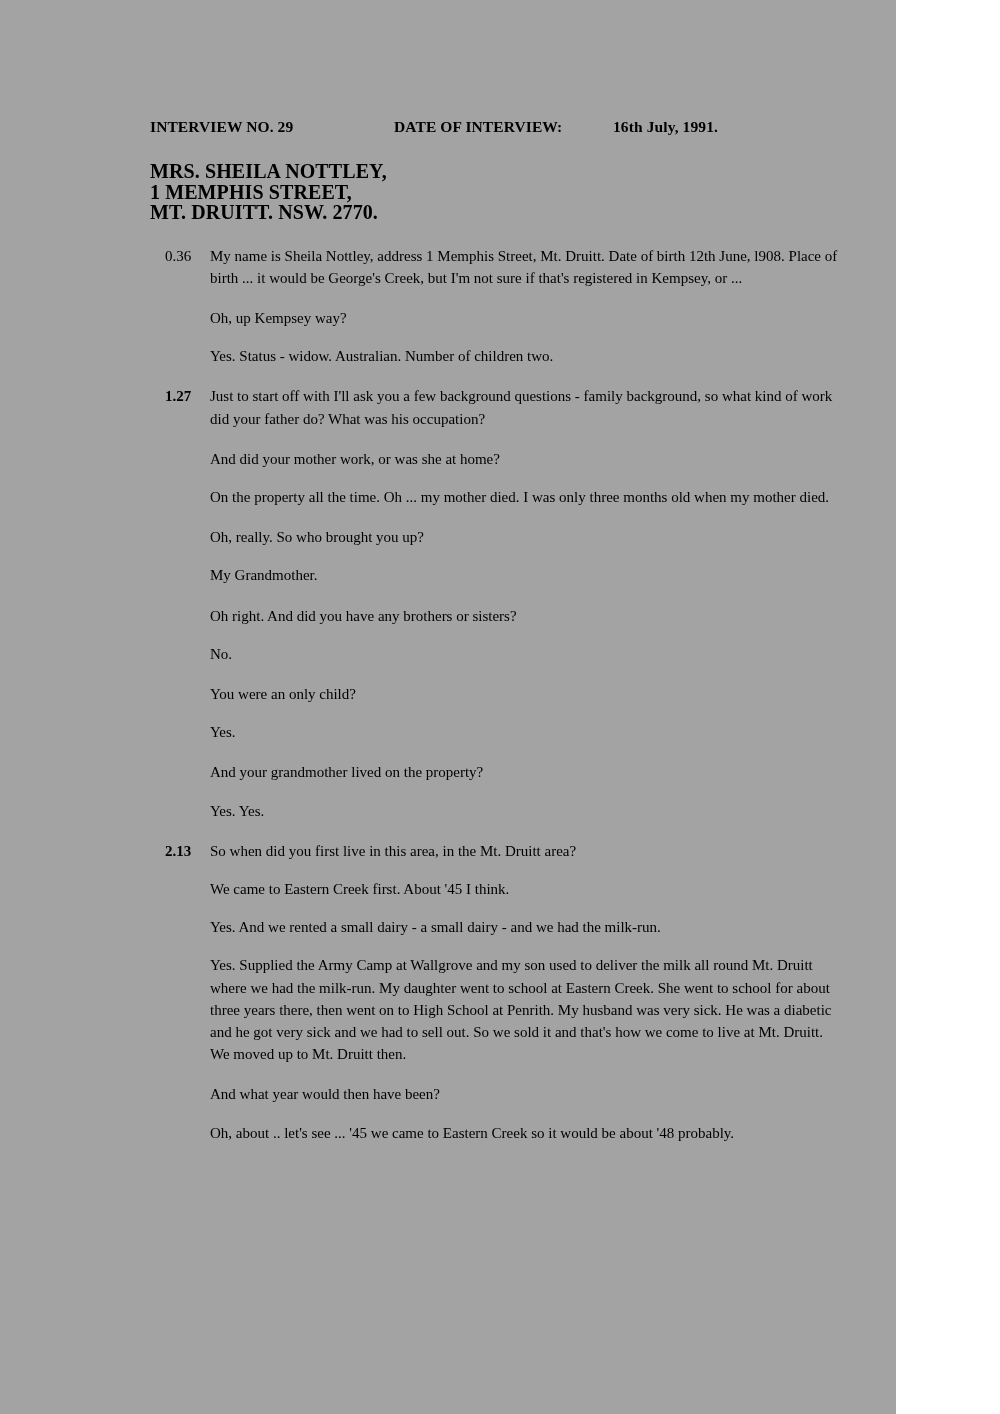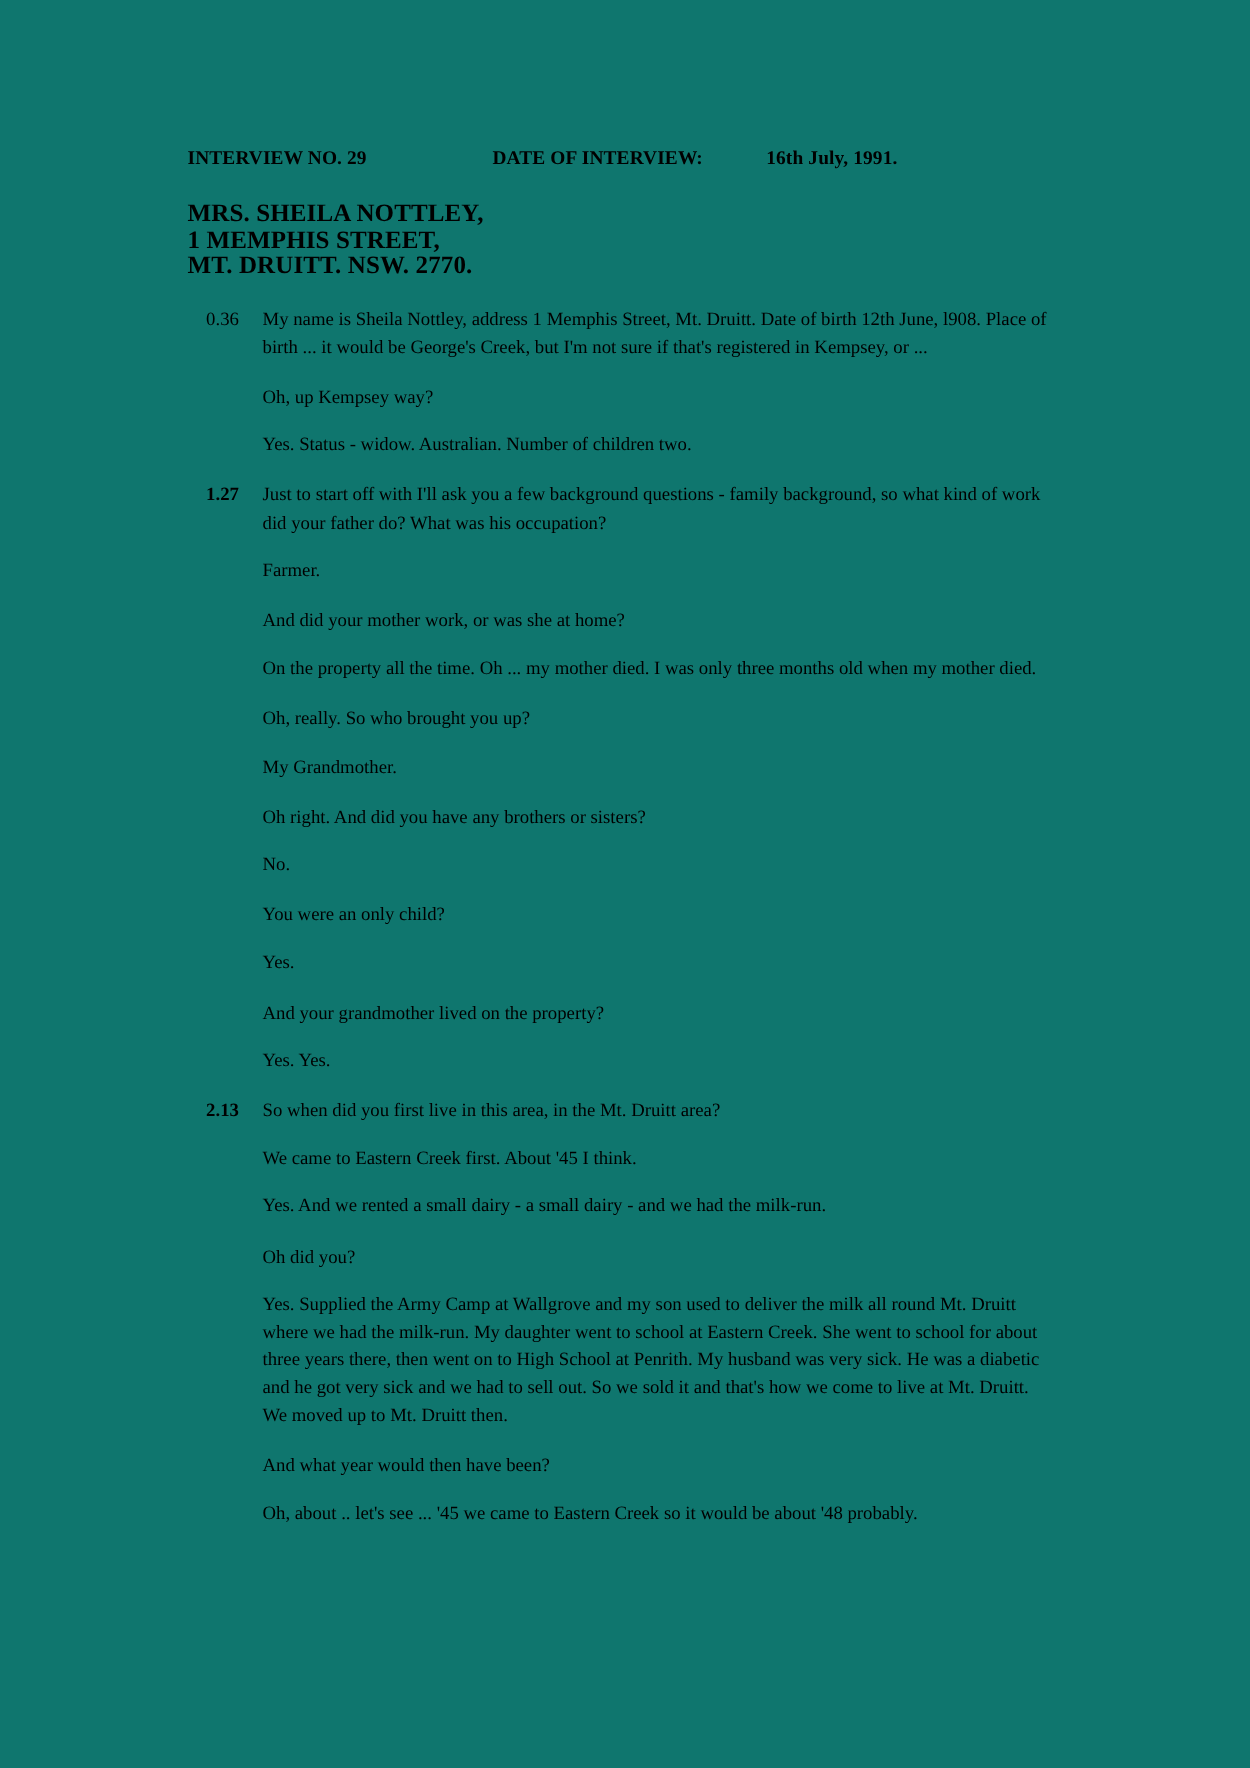--- a/index.html
+++ b/index.html
@@ -14,23 +14,23 @@
     position: relative;
     font-family: "Liberation Serif", "DejaVu Serif", serif;
     color: #000000;
     overflow: hidden;
   }
 
   .page {
     position: absolute;
     left: 0;
     top: 0;
-    width: 1000px;
+    width: 896px;
     height: 1414px;
-    background: #0f766e;
+    background: #a3a3a3;
   }
 
   .content {
     position: absolute;
     left: 150px;
     top: 118px;
     width: 700px;
   }
 
   
@@ -145,24 +145,20 @@
         <div class="entry">
           <div class="timecode"></div>
           <div class="speech answer">Yes.  Status - widow.  Australian.  Number of children two.</div>
         </div>
         <div class="entry">
           <div class="timecode bold">1.27</div>
           <div class="speech question">Just to start off with I'll ask you a few background questions - family background, so what kind of work did your father do?  What was his occupation?</div>
         </div>
         <div class="entry">
           <div class="timecode"></div>
-          <div class="speech answer">Farmer.</div>
-        </div>
-        <div class="entry">
-          <div class="timecode"></div>
           <div class="speech question">And did your mother work, or was she at home?</div>
         </div>
         <div class="entry">
           <div class="timecode"></div>
           <div class="speech answer">On the property all the time.  Oh ... my mother died.  I was only three months old when my mother died.</div>
         </div>
         <div class="entry">
           <div class="timecode"></div>
           <div class="speech question">Oh, really.  So who brought you up?</div>
         </div>
@@ -201,24 +197,20 @@
         <div class="entry">
           <div class="timecode"></div>
           <div class="speech answer">We came to Eastern Creek first.  About '45 I think.</div>
         </div>
         <div class="entry">
           <div class="timecode"></div>
           <div class="speech answer">Yes.  And we rented a small dairy - a small dairy - and we had the milk-run.</div>
         </div>
         <div class="entry">
           <div class="timecode"></div>
-          <div class="speech question">Oh did you?</div>
-        </div>
-        <div class="entry">
-          <div class="timecode"></div>
           <div class="speech answer">Yes.  Supplied the Army Camp at Wallgrove and my son used to deliver the milk all round Mt. Druitt where we had the milk-run.  My daughter went to school at Eastern Creek.  She went to school for about three years there, then went on to High School at Penrith.  My husband was very sick. He was a diabetic and he got very sick and we had to sell out.  So we sold it and that's how we come to live at Mt. Druitt.  We moved up to Mt. Druitt then.</div>
         </div>
         <div class="entry">
           <div class="timecode"></div>
           <div class="speech question">And what year would then have been?</div>
         </div>
         <div class="entry">
           <div class="timecode"></div>
           <div class="speech answer">Oh, about .. let's see ... '45 we came to Eastern Creek so it would be about '48 probably.</div>
         </div>

